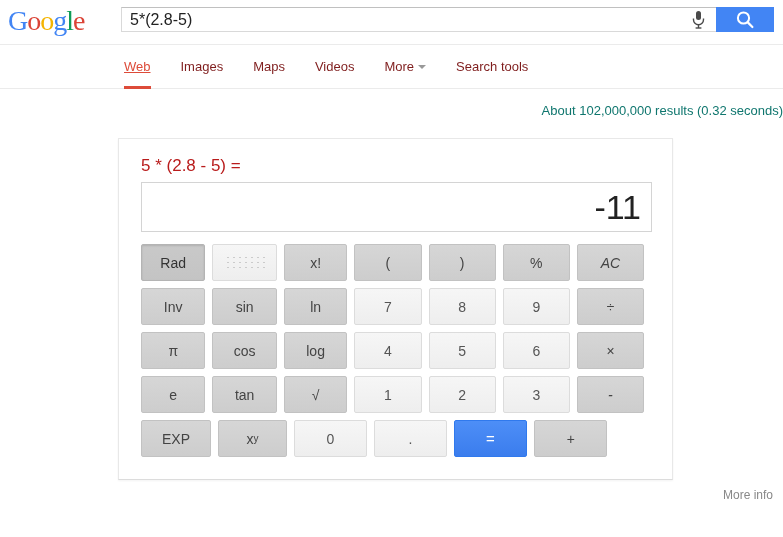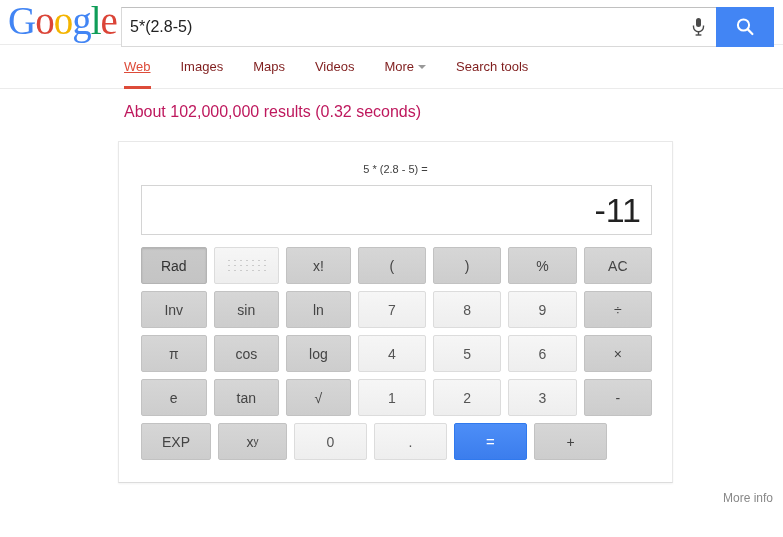--- a/index.html
+++ b/index.html
@@ -25,37 +25,37 @@
     background: #ffffff;
     border-bottom: 1px solid #ebebeb;
   }
   #logo {
     position: absolute;
     left: 8px;
     top: 1px;
     width: 104px;
     height: 40px;
     font-family: "Liberation Serif", serif;
-    font-size: 39px;
+    font-size: 28px;
     line-height: 40px;
     letter-spacing: -1px;
     user-select: none;
   }
   #logo span { font-weight: normal; }
   .lg-b { color: #4285f4; }
   .lg-r { color: #db4437; }
   .lg-y { color: #f4b400; }
   .lg-g { color: #0f9d58; }
 
   #searchbar {
     position: absolute;
     left: 121px;
     top: 7px;
     right: 9px;
-    height: 40px;
+    height: 25px;
     border: 1px solid #d9d9d9;
     border-top-color: #c0c0c0;
     background: #fff;
     box-sizing: border-box;
     display: flex;
     align-items: stretch;
   }
   #search-input {
     flex: 1 1 auto;
     border: 0;
@@ -128,41 +128,42 @@
     margin-left: 4px;
     vertical-align: 2px;
     border-left: 4px solid transparent;
     border-right: 4px solid transparent;
     border-top: 4px solid #999;
   }
 
   
   #resultstats {
     padding: 14px 0 0 124px;
-    font-size: 16px;
-    color: #be185d;
+    font-size: 13px;
+    color: #0f766e;
+    text-align: right;
   }
 
   
   #calc-wrap {
     padding: 20px 0 0 118px;
   }
   #calc-card {
     width: 555px;
     box-sizing: border-box;
     border: 1px solid #e8e8e8;
     border-bottom-color: #dcdcdc;
     background: #fff;
     padding: 18px 20px 22px 22px;
     box-shadow: 0 1px 2px rgba(0,0,0,0.05);
   }
   #expression {
-    text-align: center;
-    font-size: 11px;
-    color: #404040;
+    text-align: left;
+    font-size: 17px;
+    color: #b91c1c;
     height: 18px;
     line-height: 18px;
     padding-right: 2px;
   }
   #display {
     margin-top: 7px;
     height: 50px;
     border: 1px solid #d4d4d4;
     background: #fff;
     display: flex;
@@ -196,21 +197,21 @@
     display: flex;
     align-items: center;
     justify-content: center;
     font-size: 14px;
     color: #444;
     cursor: pointer;
     user-select: none;
     box-sizing: border-box;
     background: linear-gradient(to bottom, #d4d4d4, #cbcbcb);
   }
-  .key:last-child { margin-right: 0; }
+  .key:last-child { margin-right: 8px; font-style: italic; }
 
   
   .key.fn {
     background: linear-gradient(to bottom, #d6d6d6, #cdcdcd);
     border-color: #c2c2c2;
   }
   
   .key.num {
     background: linear-gradient(to bottom, #f6f6f6, #eeeeee);
     border-color: #dcdcdc;

